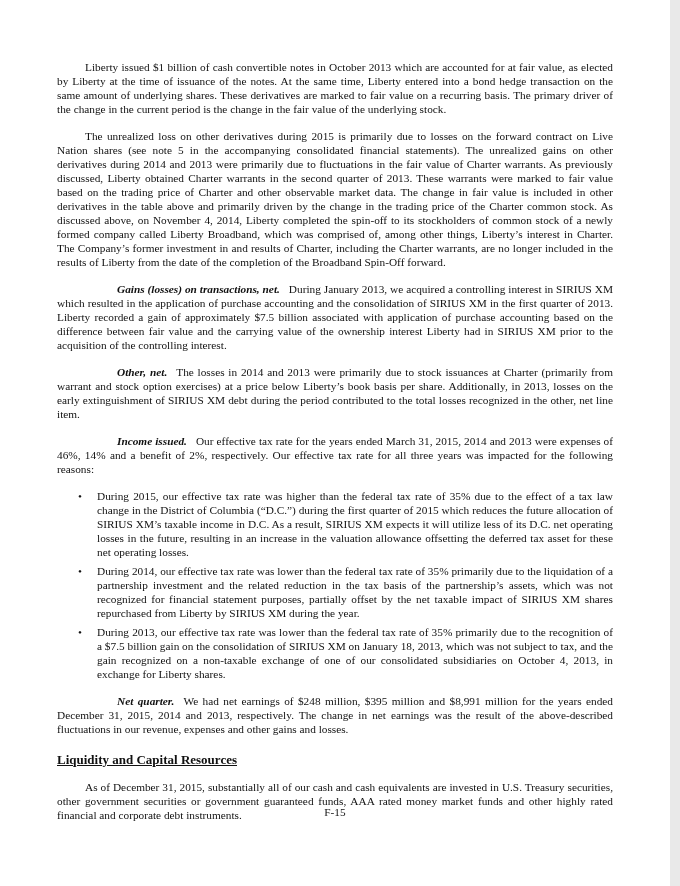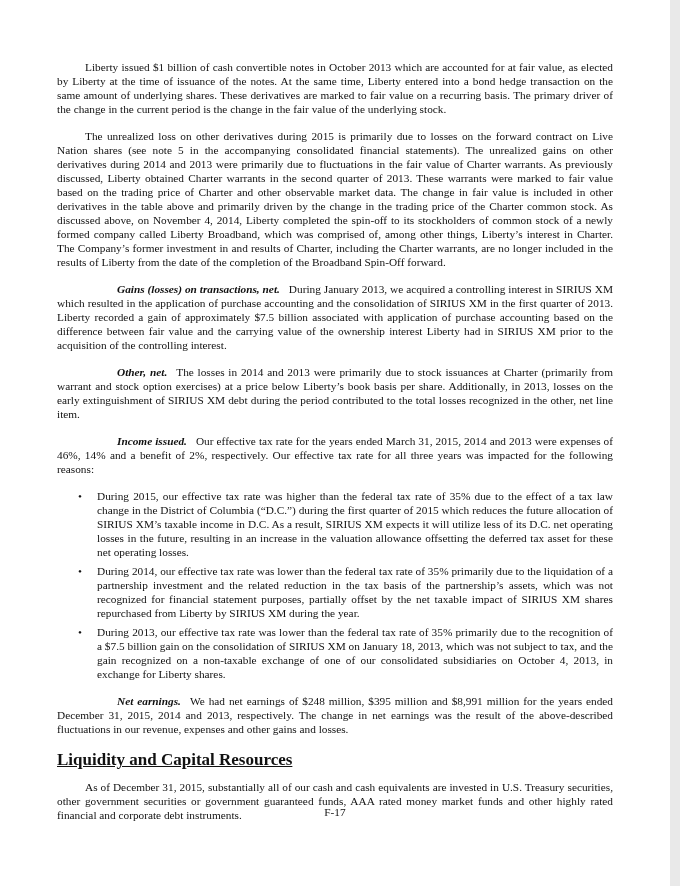--- a/index.html
+++ b/index.html
@@ -38,21 +38,21 @@
     position: relative;
     margin: 0 0 5px 40px;
     text-align: justify;
   }
   .bullet-marker {
     position: absolute;
     left: -19px;
     top: 0;
   }
   .section-heading {
-    font-size: 17px;
+    font-size: 13px;
     font-weight: bold;
     text-decoration: underline;
     margin: 17px 0 13px 0;
   }
   .page-footer {
     position: absolute;
     top: 805px;
     left: 0;
     right: 0;
     text-align: center;
@@ -78,21 +78,21 @@
       <span class="bullet-marker">•</span><span>During 2015, our effective tax rate was higher than the federal tax rate of 35% due to the effect of a tax law change in the District of Columbia (“D.C.”) during the first quarter of 2015 which reduces the future allocation of SIRIUS XM’s taxable income in D.C.  As a result, SIRIUS XM expects it will utilize less of its D.C. net operating losses in the future, resulting in an increase in the valuation allowance offsetting the deferred tax asset for these net operating losses.</span>
     </div>
     <div class="bullet-item">
       <span class="bullet-marker">•</span><span>During 2014, our effective tax rate was lower than the federal tax rate of 35% primarily due to the liquidation of a partnership investment and the related reduction in the tax basis of the partnership’s assets, which was not recognized for financial statement purposes, partially offset by the net taxable impact of SIRIUS XM shares repurchased from Liberty by SIRIUS XM during the year.</span>
     </div>
     <div class="bullet-item">
       <span class="bullet-marker">•</span><span>During 2013, our effective tax rate was lower than the federal tax rate of 35% primarily due to the recognition of a $7.5 billion gain on the consolidation of SIRIUS XM on January 18, 2013, which was not subject to tax, and the gain recognized on a non-taxable exchange of one of our consolidated subsidiaries on October 4, 2013, in exchange for Liberty shares.</span>
     </div>
   </div>
 
-  <p class="para"><span class="lead">Net earnings.</span><span>We had net earnings of $248 million, $395 million and $8,991 million for the years ended December 31, 2015, 2014 and 2013, respectively. The change in net earnings was the result of the above-described fluctuations in our revenue, expenses and other gains and losses.</span></p>
+  <p class="para"><span class="lead">Net quarter.</span><span>We had net earnings of $248 million, $395 million and $8,991 million for the years ended December 31, 2015, 2014 and 2013, respectively. The change in net earnings was the result of the above-described fluctuations in our revenue, expenses and other gains and losses.</span></p>
 
   <h2 class="section-heading">Liquidity and Capital Resources</h2>
 
   <p class="para"><span>As of December 31, 2015, substantially all of our cash and cash equivalents are invested in U.S. Treasury securities, other government securities or government guaranteed funds, AAA rated money market funds and other highly rated financial and corporate debt instruments.</span></p>
 
-  <div class="page-footer">F-17</div>
+  <div class="page-footer">F-15</div>
 
 </div>
 
 </body></html>

